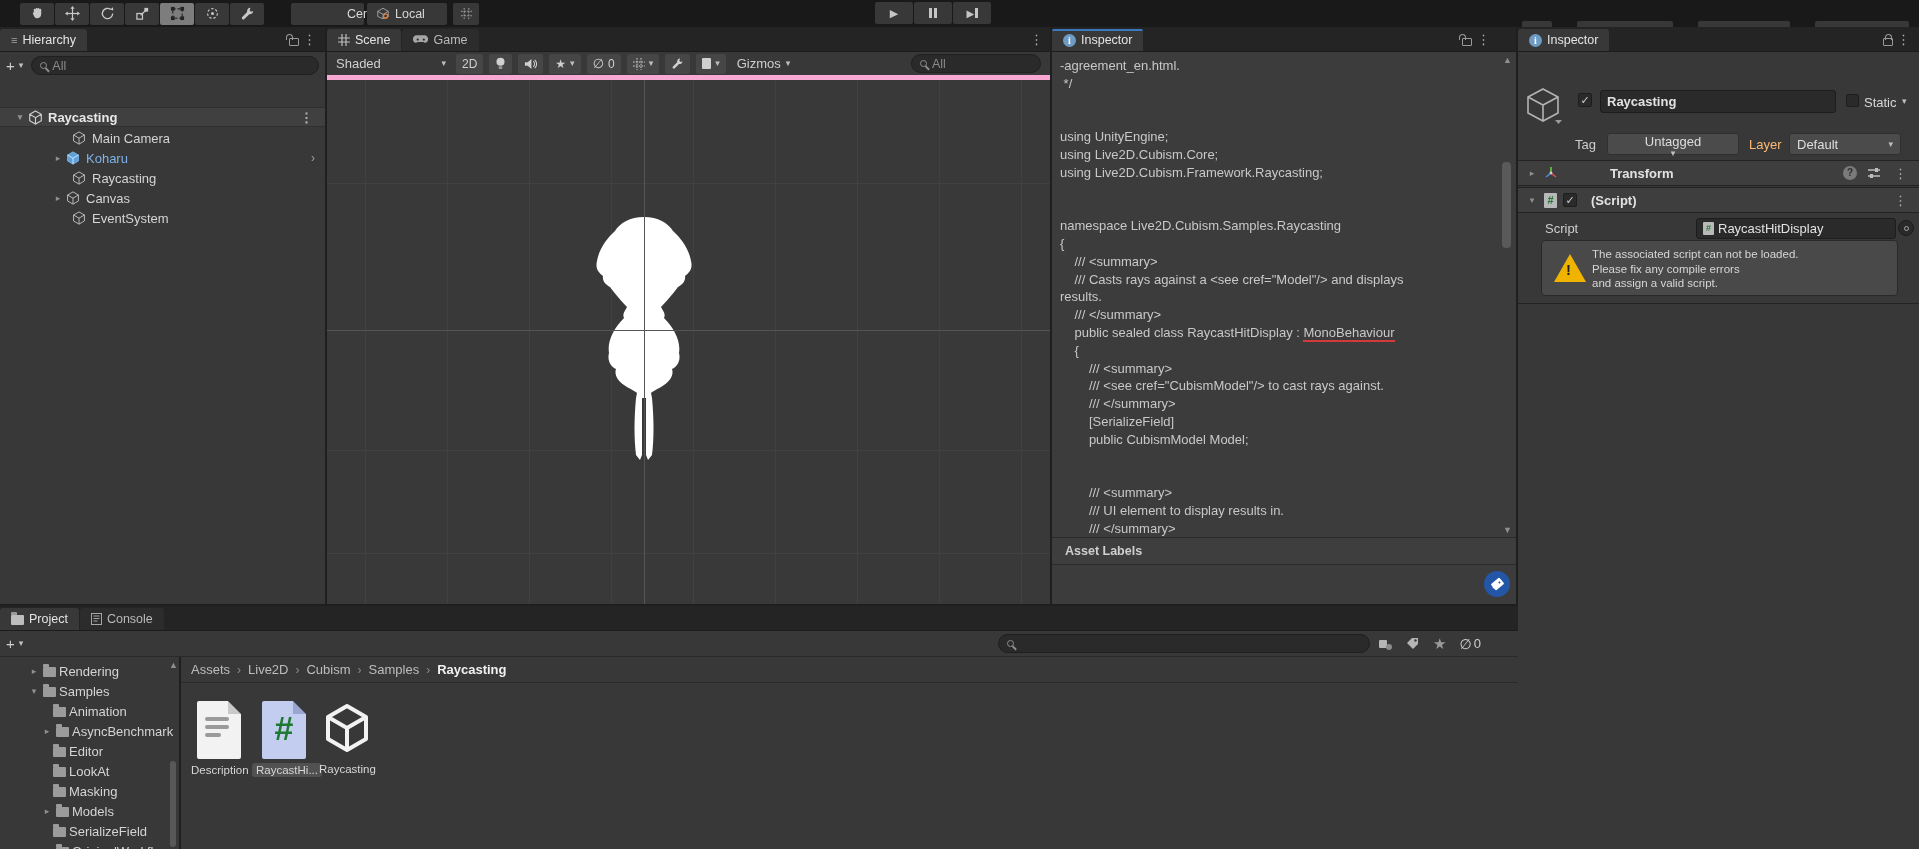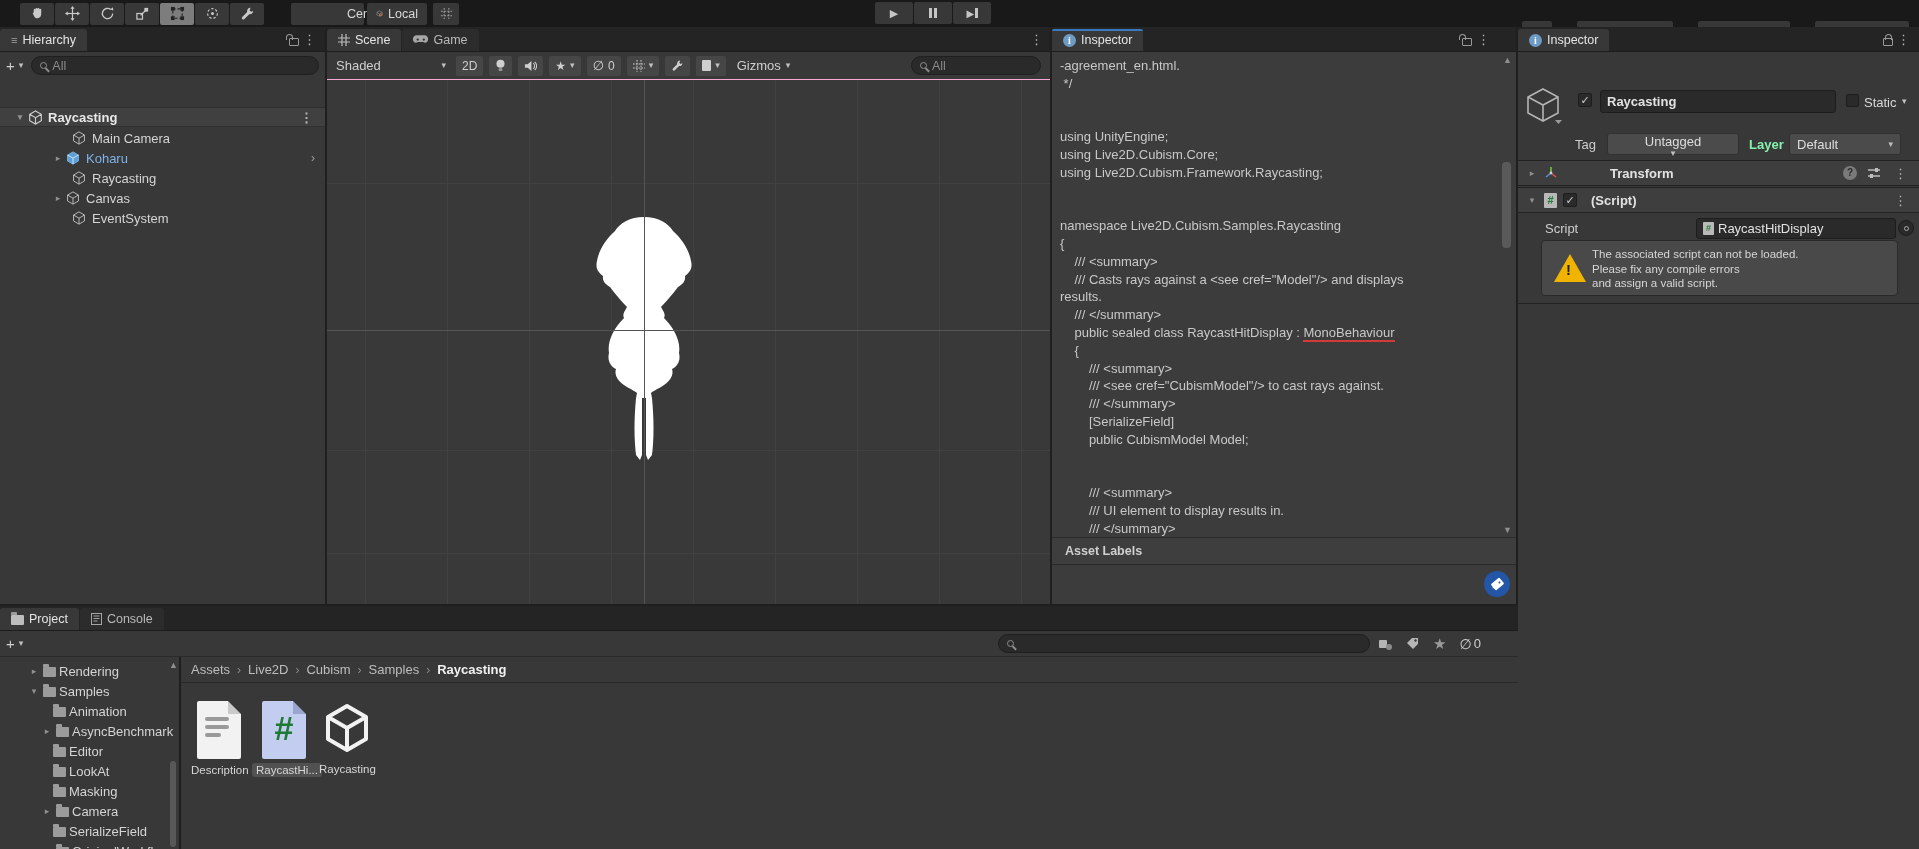--- a/index.html
+++ b/index.html
@@ -41,21 +41,21 @@
   .playbtn{width:38px;height:22px;background:#383838;border-radius:2px;display:flex;align-items:center;justify-content:center;margin-right:1px;color:#b9b9b9;}
 
   
   #hierarchy{position:absolute;left:0;top:27px;width:327px;height:577px;background:#383838;border-right:2px solid #1f1f1f;}
   #hierarchy .toolrow{position:absolute;top:25px;left:0;right:0;height:27px;display:flex;align-items:center;padding:0 6px;gap:4px;}
   .hrow{position:absolute;left:0;right:0;height:20px;display:flex;align-items:center;font-size:13px;color:#d4d4d4;}
   .scene-hrow{background:#404040;border-top:1px solid #2e2e2e;border-bottom:1px solid #303030;font-weight:bold;color:#e8e8e8;}
 
   
   #scene{position:absolute;left:327px;top:27px;width:725px;height:577px;background:#393939;border-right:2px solid #1f1f1f;}
-  #scene .toolrow{position:absolute;top:25px;left:0;right:0;height:28px;background:#383838;border-bottom:1px solid #f9a8d4;display:flex;align-items:center;padding:0 5px;gap:6px;color:#cfcfcf;}
+  #scene .toolrow{position:absolute;top:25px;left:0;right:0;height:28px;background:#383838;border-bottom:5px solid #f9a8d4;display:flex;align-items:center;padding:0 5px;gap:6px;color:#cfcfcf;}
   .sbtn{height:20px;display:flex;align-items:center;gap:4px;padding:0 6px;background:#464646;border-radius:2px;font-size:12px;color:#d0d0d0;}
   #viewport{position:absolute;left:0;top:53px;right:0;bottom:0;background:#393939;overflow:hidden;}
   .gl-v{position:absolute;top:0;bottom:0;width:1px;background:#414141;}
   .gl-h{position:absolute;left:0;right:0;height:1px;background:#414141;}
   .axis{background:#555555;}
 
   
   #codep{position:absolute;left:1052px;top:27px;width:466px;height:577px;background:#3c3c3c;border-right:2px solid #1f1f1f;}
   #codep .code{position:absolute;left:8px;top:30px;right:22px;overflow:hidden;height:482px;}
   #codep .vscroll{position:absolute;right:3px;top:27px;width:13px;height:483px;background:#3c3c3c;}
@@ -160,21 +160,21 @@
     </div>
     <div style="width:26px"></div>
     <div class="pillbtn" style="width:73px;gap:47px;">
       <svg width="13" height="13" viewBox="0 0 14 14">
           <rect x="1" y="1" width="12" height="12" rx="2" fill="none" stroke="#8f8f8f"></rect>
           <circle cx="7" cy="7" r="2.6" fill="none" stroke="#e87f35" stroke-width="1.6"></circle>
         </svg>
       <span>Center</span>
     </div>
     <div style="width:3px"></div>
-    <div class="pillbtn" style="width:60px;">
+    <div class="pillbtn" style="width:80px;">
       <svg width="14" height="13" viewBox="0 0 16 14">
           <path d="M8 1 L14 4.5 V10.5 L8 13 L2 10.5 V4.5 Z M2 4.5 L8 8 L14 4.5 M8 8 V13" fill="none" stroke="#9f9f9f" stroke-width="1.1"></path>
           <circle cx="11" cy="10" r="2.4" fill="none" stroke="#e87f35" stroke-width="1.4"></circle>
         </svg>
       <span>Local</span>
     </div>
     <div style="width:6px"></div>
     <div class="toolbtn" style="width:26px;">
       <svg width="13" height="13" viewBox="0 0 14 14">
           <path d="M4.5 1 V13 M9.5 1 V13 M1 4.5 H13 M1 9.5 H13" stroke="#9f9f9f" stroke-width="1.1" stroke-dasharray="2 1.4" fill="none"></path>
@@ -454,21 +454,21 @@
     </div>
     <div class="checkbox abs" style="left:328px;top:67px;width:13px;height:13px;"></div>
     <span class="abs" style="left:346px;top:68px;color:#d8d8d8;">Static</span>
     <span class="abs caret" style="left:384px;top:70px;">▾</span>
 
     <span class="abs" style="left:57px;top:110px;color:#cdcdcd;">Tag</span>
     <div class="ddown abs" style="left:89px;top:106px;width:132px;height:22px;flex-direction:column;">
       <span>Untagged</span>
         <span class="caret">▾</span>
     </div>
-    <span class="abs" style="left:231px;top:110px;color:#86efac;font-weight:bold;">Layer</span>
+    <span class="abs" style="left:231px;top:110px;color:#fdba74;">Layer</span>
     <div class="ddown abs" style="left:271px;top:106px;width:112px;height:22px;">
       <span>Default</span>
         <span class="caret">▾</span>
     </div>
 
     <div class="comp-h" style="top:133px;">
       <span class="exp">▸</span>
       <svg width="14" height="14" viewBox="0 0 14 14">
           <g stroke-width="1.6">
             <line x1="7" y1="7" x2="7" y2="1" stroke="#6ec83c"></line>
@@ -586,21 +586,21 @@
         <span class="folder" style="margin-left:53px;"></span>
         <span>LookAt</span>
       </div>
       <div class="trow" style="top:124px;">
         <span class="folder" style="margin-left:53px;"></span>
         <span>Masking</span>
       </div>
       <div class="trow" style="top:144px;">
         <span class="exp" style="margin-left:41px;">▸</span>
         <span class="folder"></span>
-        <span>Camera</span>
+        <span>Models</span>
       </div>
       <div class="trow" style="top:164px;">
         <span class="folder" style="margin-left:53px;"></span>
         <span>SerializeField</span>
       </div>
       <div class="trow" style="top:184px;">
         <span class="exp" style="margin-left:41px;">▸</span>
         <span class="folder"></span>
         <span>OriginalWorkflow</span>
       </div>

